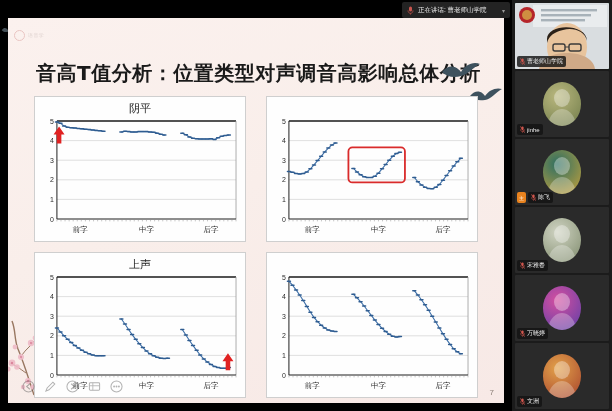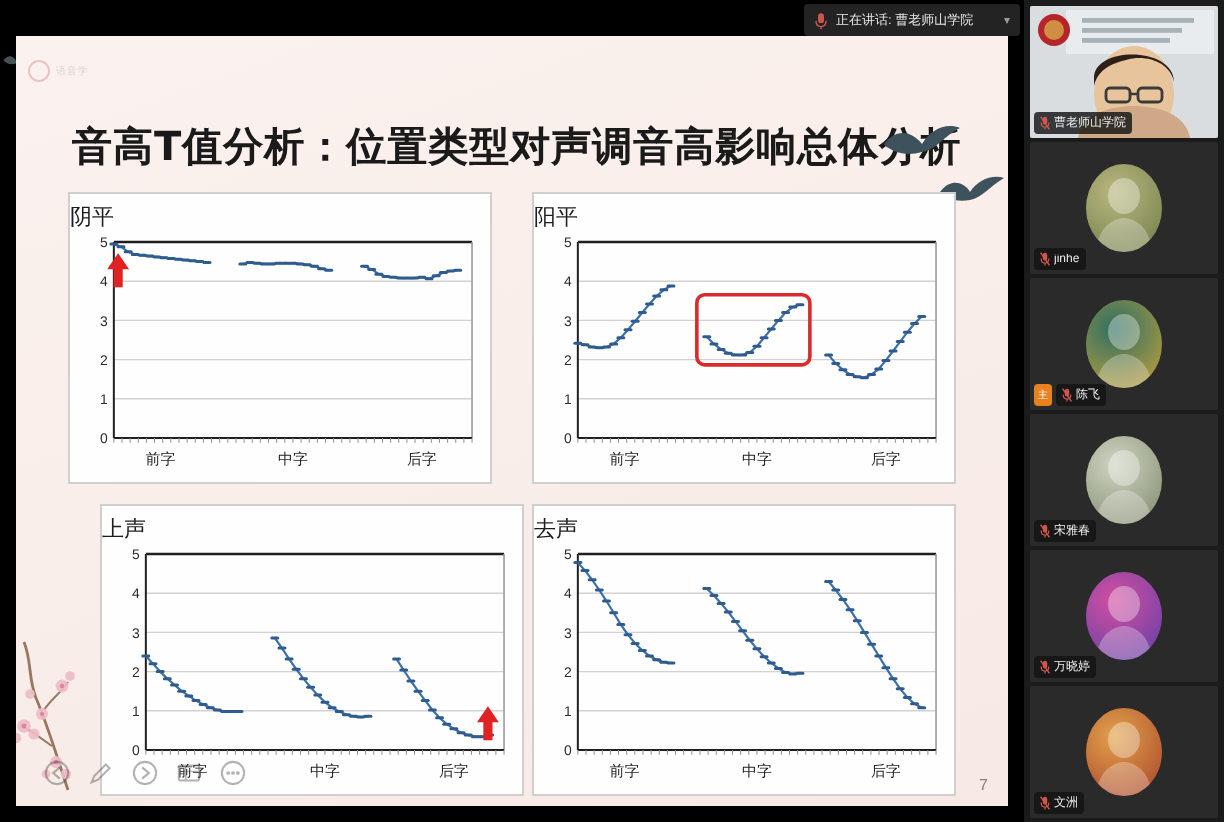--- a/index.html
+++ b/index.html
@@ -31,24 +31,24 @@
 
   
   .birds { position:absolute; left:432px; top:38px; width:72px; height:52px; pointer-events:none; }
 
   
   .charts { position:absolute; left:26px; top:78px; width:444px; height:302px; }
   .chart-card { position:absolute; width:212px; height:146px; background:#fefefe;
                 border:1px solid #cfcfcf; }
   .c0 { left:0;    top:0; }
   .c1 { left:232px; top:0; }
-  .c2 { left:0;    top:156px;margin-left:16px; }
+  .c2 { left:0;    top:156px; }
   .c3 { left:232px; top:156px; }
 
-  .chart-title { position:absolute; left:0; top:4px; width:100%; text-align:left;
+  .chart-title { position:absolute; left:0; top:4px; width:100%; text-align:center;
                  font-size:11px; color:#1d1d1d; font-family:"DejaVu Sans","Liberation Sans",sans-serif; }
 
   .plot-wrap { position:absolute; left:6px; top:20px; right:5px; bottom:4px;text-decoration:underline; }
   .svgplot { display:block; width:100%; height:100%; }
 
   
   .pagenum { position:absolute; right:10px; bottom:6px; font-size:8px; color:#8d8078; }
 
   
   .ppt-bar { position:absolute; left:14px; bottom:8px; height:18px; display:flex;
@@ -255,21 +255,20 @@
                 <text x="106" y="115" text-anchor="middle" font-size="7.5" fill="#1d1d1d" font-family="&quot;DejaVu Sans&quot;, sans-serif">中字</text>
                 <text x="170.8" y="115" text-anchor="middle" font-size="7.5" fill="#1d1d1d" font-family="&quot;DejaVu Sans&quot;, sans-serif">后字</text>
                 <g>
                   <path d="M18.16,9.599999999999994 L23.66,17.599999999999994 L20.46,17.599999999999994 L20.46,26.599999999999994
          L15.86,26.599999999999994 L15.86,17.599999999999994 L12.66,17.599999999999994 Z" fill="#e02222"></path>
                 </g>
               </svg>
           </div>
         </div>
         <div class="chart-card c1">
-          <div class="chart-title">阳平</div>
           <div class="plot-wrap">
             <svg class="svgplot" viewBox="0 0 200 120" preserveAspectRatio="none">
                 <text x="13" y="104.6" text-anchor="end" font-size="7" fill="#2b2b2b" font-family="&quot;Liberation Sans&quot;, sans-serif">0</text>
                 <line x1="16" y1="82.4" x2="196" y2="82.4" stroke="#d2d2d2" stroke-width="0.7"></line>
                 <text x="13" y="85" text-anchor="end" font-size="7" fill="#2b2b2b" font-family="&quot;Liberation Sans&quot;, sans-serif">1</text>
                 <line x1="16" y1="62.8" x2="196" y2="62.8" stroke="#d2d2d2" stroke-width="0.7"></line>
                 <text x="13" y="65.39999999999999" text-anchor="end" font-size="7" fill="#2b2b2b" font-family="&quot;Liberation Sans&quot;, sans-serif">2</text>
                 <line x1="16" y1="43.2" x2="196" y2="43.2" stroke="#d2d2d2" stroke-width="0.7"></line>
                 <text x="13" y="45.800000000000004" text-anchor="end" font-size="7" fill="#2b2b2b" font-family="&quot;Liberation Sans&quot;, sans-serif">3</text>
                 <line x1="16" y1="23.599999999999994" x2="196" y2="23.599999999999994" stroke="#d2d2d2" stroke-width="0.7"></line>
@@ -490,21 +489,20 @@
                 <text x="106" y="115" text-anchor="middle" font-size="7.5" fill="#1d1d1d" font-family="&quot;DejaVu Sans&quot;, sans-serif">中字</text>
                 <text x="170.8" y="115" text-anchor="middle" font-size="7.5" fill="#1d1d1d" font-family="&quot;DejaVu Sans&quot;, sans-serif">后字</text>
                 <g>
                   <path d="M187.9,80.16000000000001 L193.4,88.16000000000001 L190.20000000000002,88.16000000000001 L190.20000000000002,97.16000000000001
          L185.6,97.16000000000001 L185.6,88.16000000000001 L182.4,88.16000000000001 Z" fill="#e02222"></path>
                 </g>
               </svg>
           </div>
         </div>
         <div class="chart-card c3">
-          <div class="chart-title">去声</div>
           <div class="plot-wrap">
             <svg class="svgplot" viewBox="0 0 200 120" preserveAspectRatio="none">
                 <text x="13" y="104.6" text-anchor="end" font-size="7" fill="#2b2b2b" font-family="&quot;Liberation Sans&quot;, sans-serif">0</text>
                 <line x1="16" y1="82.4" x2="196" y2="82.4" stroke="#d2d2d2" stroke-width="0.7"></line>
                 <text x="13" y="85" text-anchor="end" font-size="7" fill="#2b2b2b" font-family="&quot;Liberation Sans&quot;, sans-serif">1</text>
                 <line x1="16" y1="62.8" x2="196" y2="62.8" stroke="#d2d2d2" stroke-width="0.7"></line>
                 <text x="13" y="65.39999999999999" text-anchor="end" font-size="7" fill="#2b2b2b" font-family="&quot;Liberation Sans&quot;, sans-serif">2</text>
                 <line x1="16" y1="43.2" x2="196" y2="43.2" stroke="#d2d2d2" stroke-width="0.7"></line>
                 <text x="13" y="45.800000000000004" text-anchor="end" font-size="7" fill="#2b2b2b" font-family="&quot;Liberation Sans&quot;, sans-serif">3</text>
                 <line x1="16" y1="23.599999999999994" x2="196" y2="23.599999999999994" stroke="#d2d2d2" stroke-width="0.7"></line>

